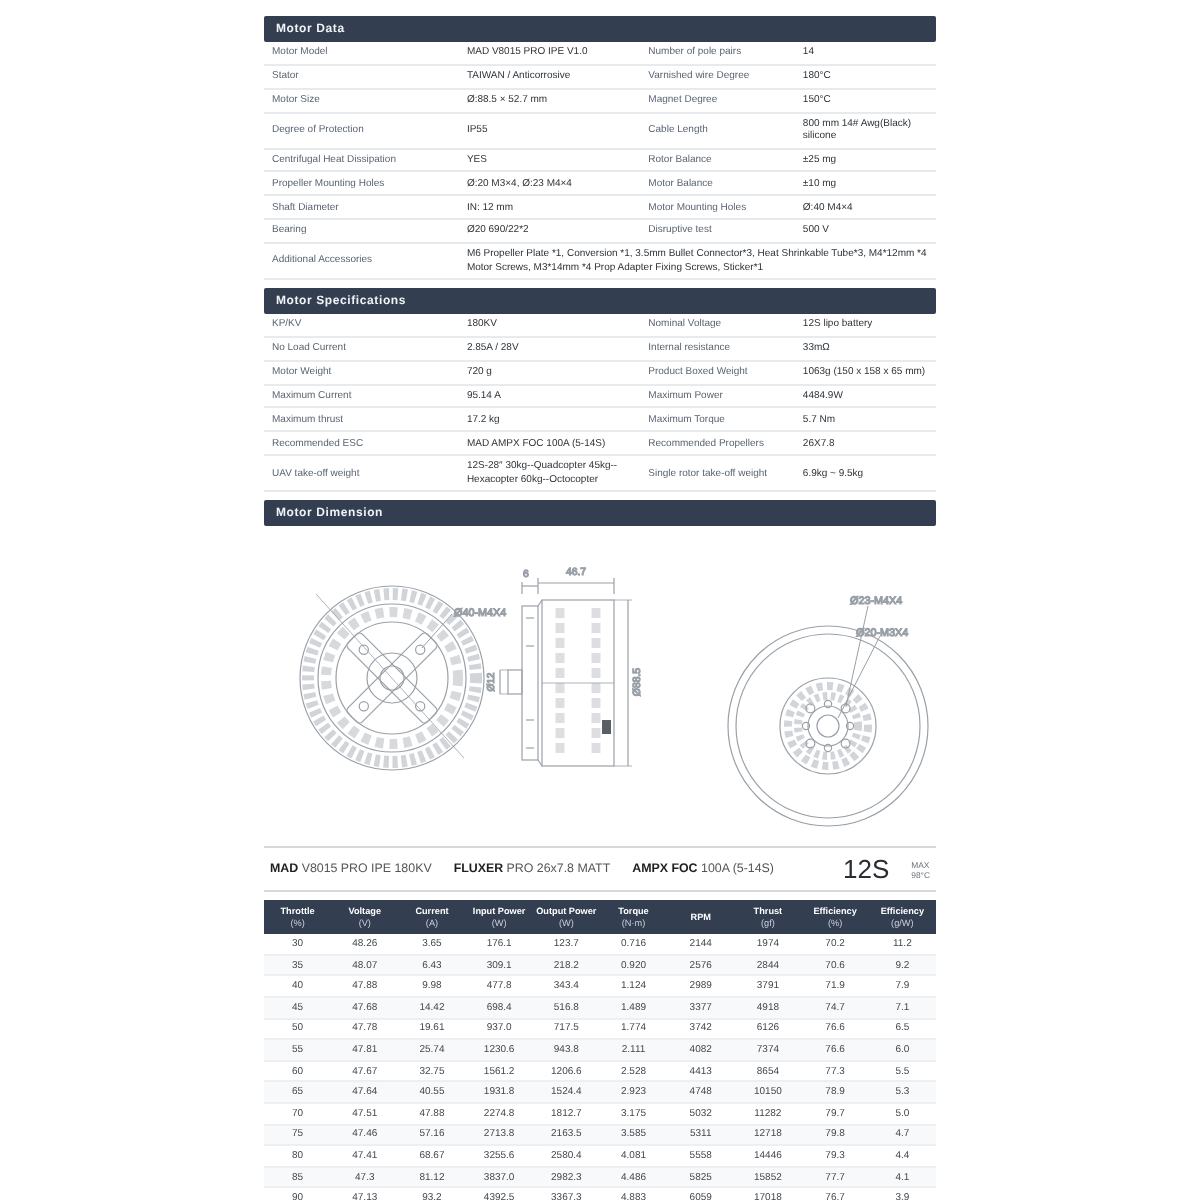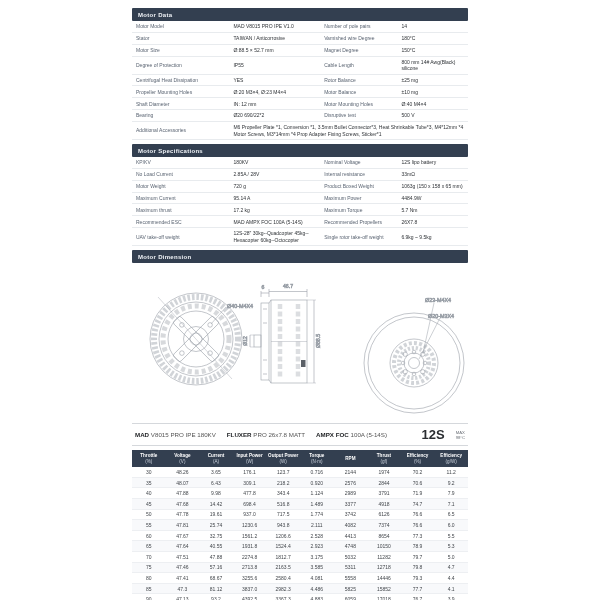--- a/index.html
+++ b/index.html
@@ -11,21 +11,21 @@
   table.kv td{font-size:5px;line-height:1.25;padding:2.3px 4px;border-bottom:1px solid #e8ebee;vertical-align:middle;word-wrap:break-word;}
   table.kv td.lbl{color:#5a6472;}
   table.kv td.val{color:#2f3337;}
   table.kv col.c1{width:29%}table.kv col.c2{width:27%}table.kv col.c3{width:23%}table.kv col.c4{width:21%}
   .dim-wrap{background:#fff;}
   svg{display:block;}
   svg text{font-family:"Liberation Sans",sans-serif;fill:#6b7077;}
   .banner{display:flex;align-items:center;gap:11px;border-top:1px solid #d5d8dc;border-bottom:1px solid #d5d8dc;padding:4px 3px;margin:2px 0 4px;}
   .product{font-size:6.2px;color:#555;white-space:nowrap;}
   .product b{color:#1d1f22;}
-  .batt{margin-left:auto;font-size:13px;font-weight:bold;color:#2a2d31;line-height:1;}
+  .batt{margin-left:auto;font-size:13px;font-weight:normal;color:#2a2d31;line-height:1;}
   .maxblock{font-size:4.2px;color:#6b7077;line-height:1.25;text-align:left;}
   table.perf{width:100%;border-collapse:collapse;table-layout:fixed;}
   table.perf th{background:#333f50;color:#fff;font-size:4.6px;font-weight:600;line-height:1.2;padding:3px 1px;vertical-align:middle;}
   table.perf th .unit{color:#c9d0da;font-weight:400;}
   table.perf td{font-size:5px;color:#43474c;text-align:center;padding:1.8px 1px;border-bottom:1px solid #edeff2;}
   table.perf tr:nth-child(even) td{background:#f8f9fb;}
 </style>
 </head>
 <body>
 

